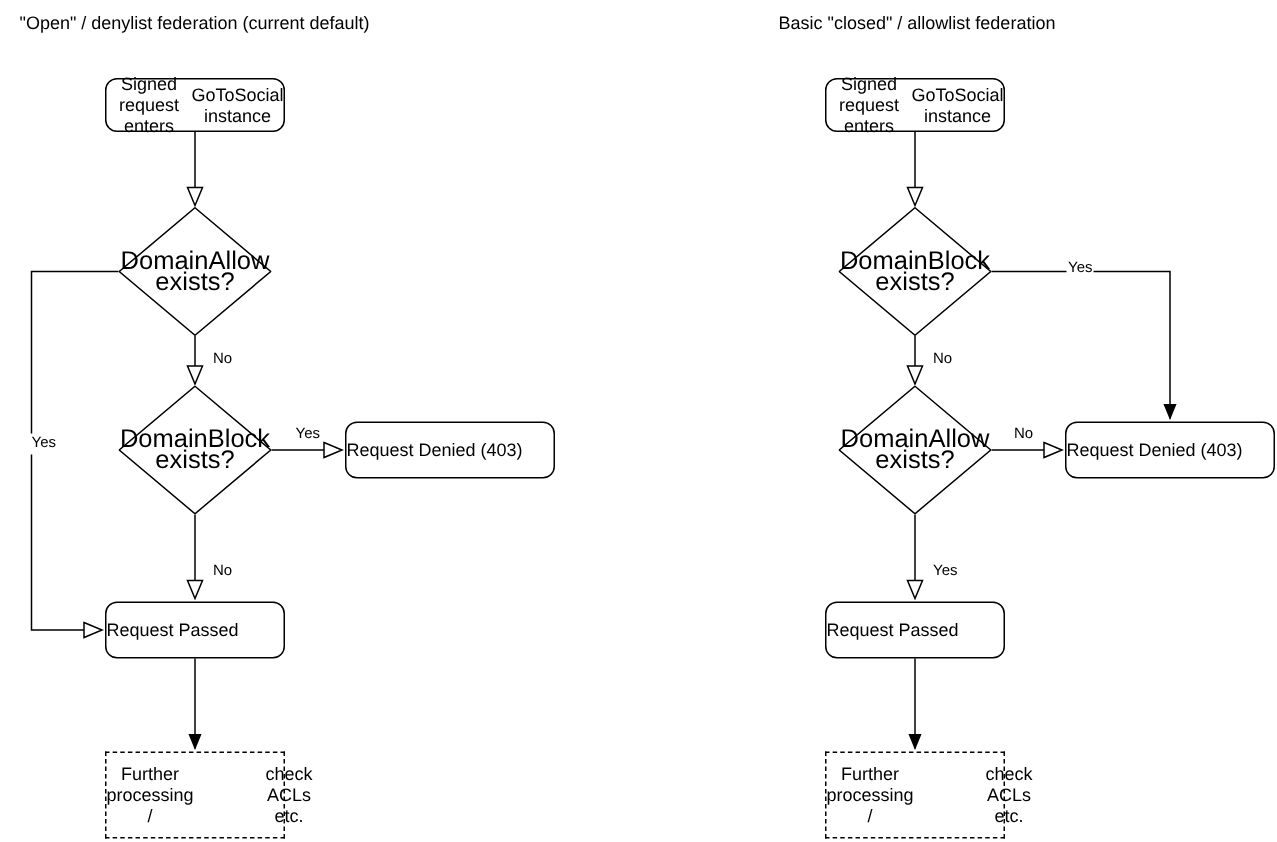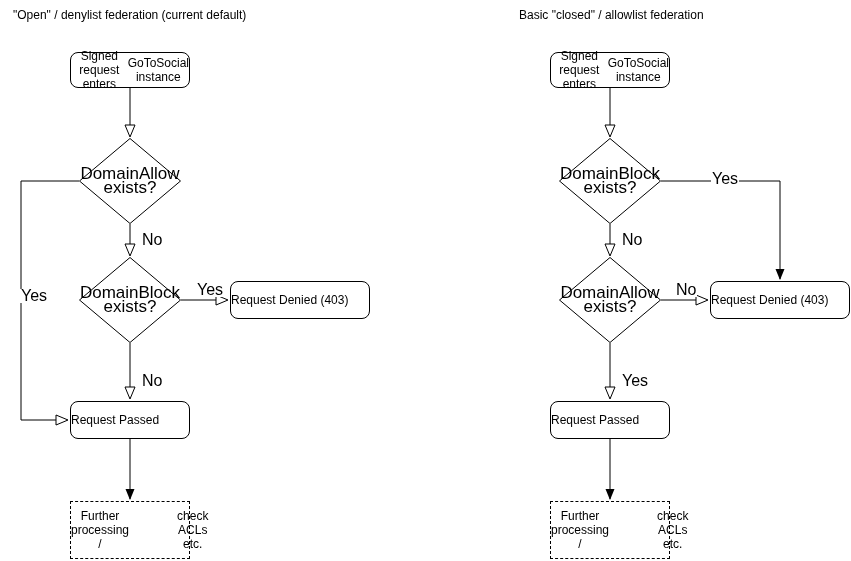--- a/index.html
+++ b/index.html
@@ -17,21 +17,21 @@
   .rounded { border-radius:8px; }
   .dashed  { border-style:dashed;gap:48px; }
   .diamond { position:absolute; }
   .diamond svg { position:absolute; left:0; top:0; width:100%; height:100%; }
   .diamond .dtext {
     position:absolute; left:0; top:0; right:0; bottom:0;
     display:flex; flex-direction:column; align-items:center; justify-content:center;
     text-align:center; font-size:17px; line-height:14px;
   }
   .elabel {
-    position:absolute; font-size:16px; line-height:14px;
+    position:absolute; font-size:10px; line-height:14px;
     background:#ffffff; padding:0 1px; white-space:nowrap;
   }
 </style>
 </head>
 <body>
 
 <div class="canvas">
 
   <svg class="connectors" viewBox="0 0 851 561" xmlns="http://www.w3.org/2000/svg">
     <defs>

